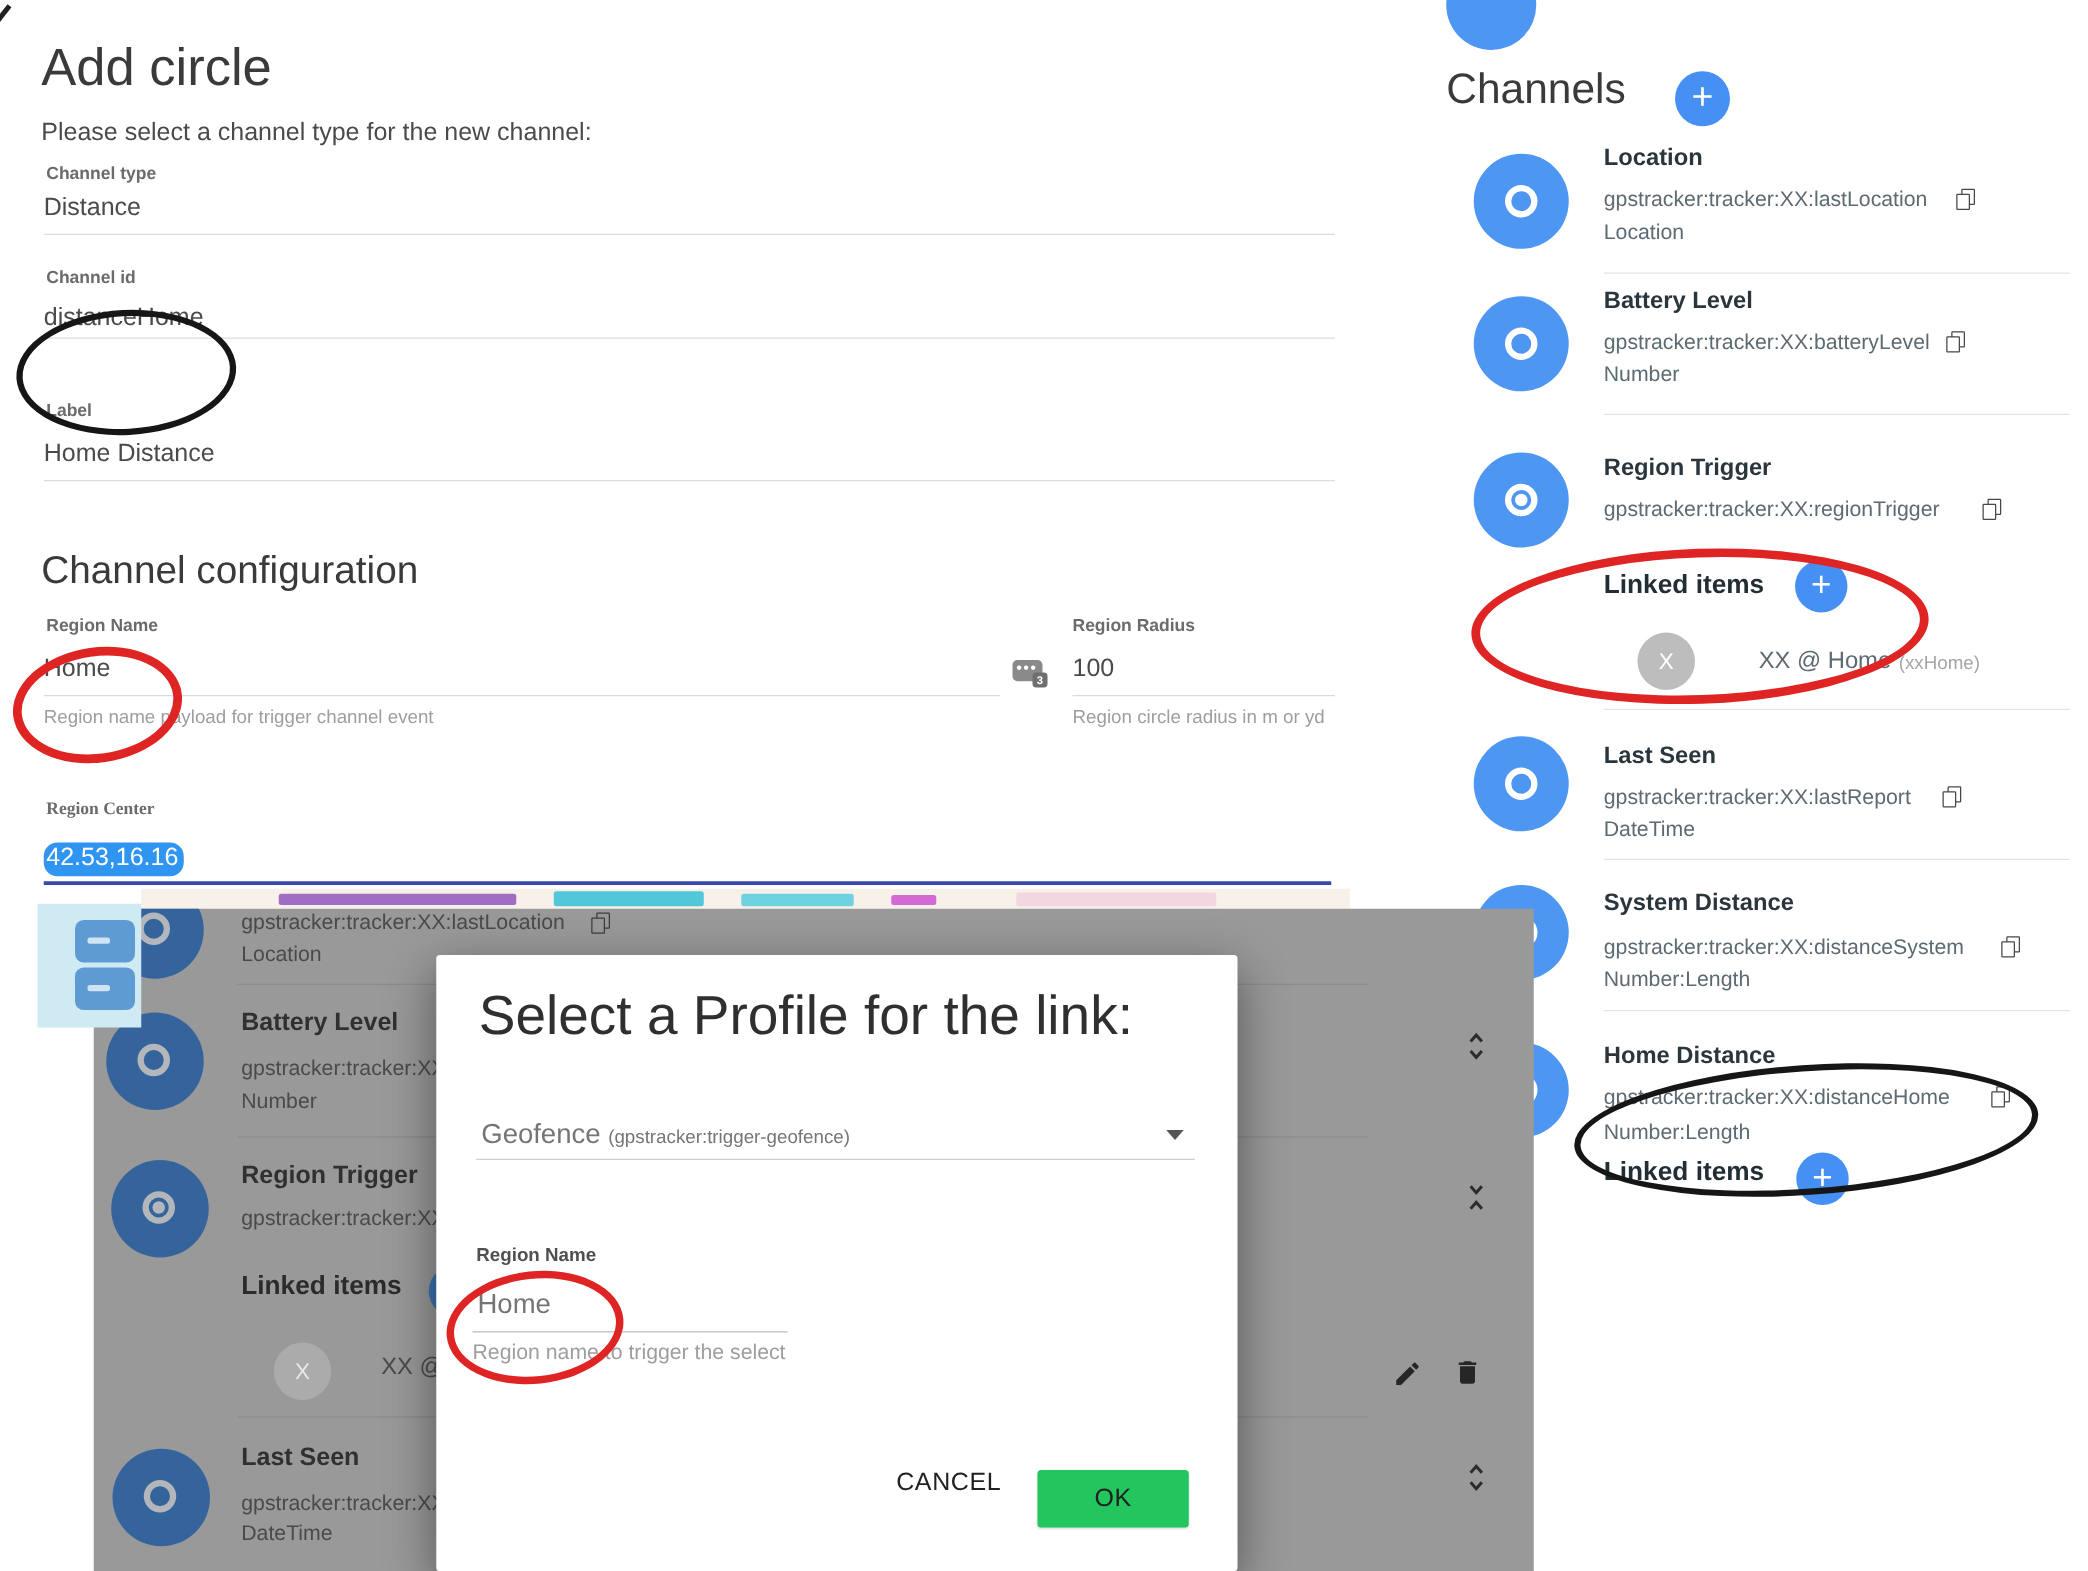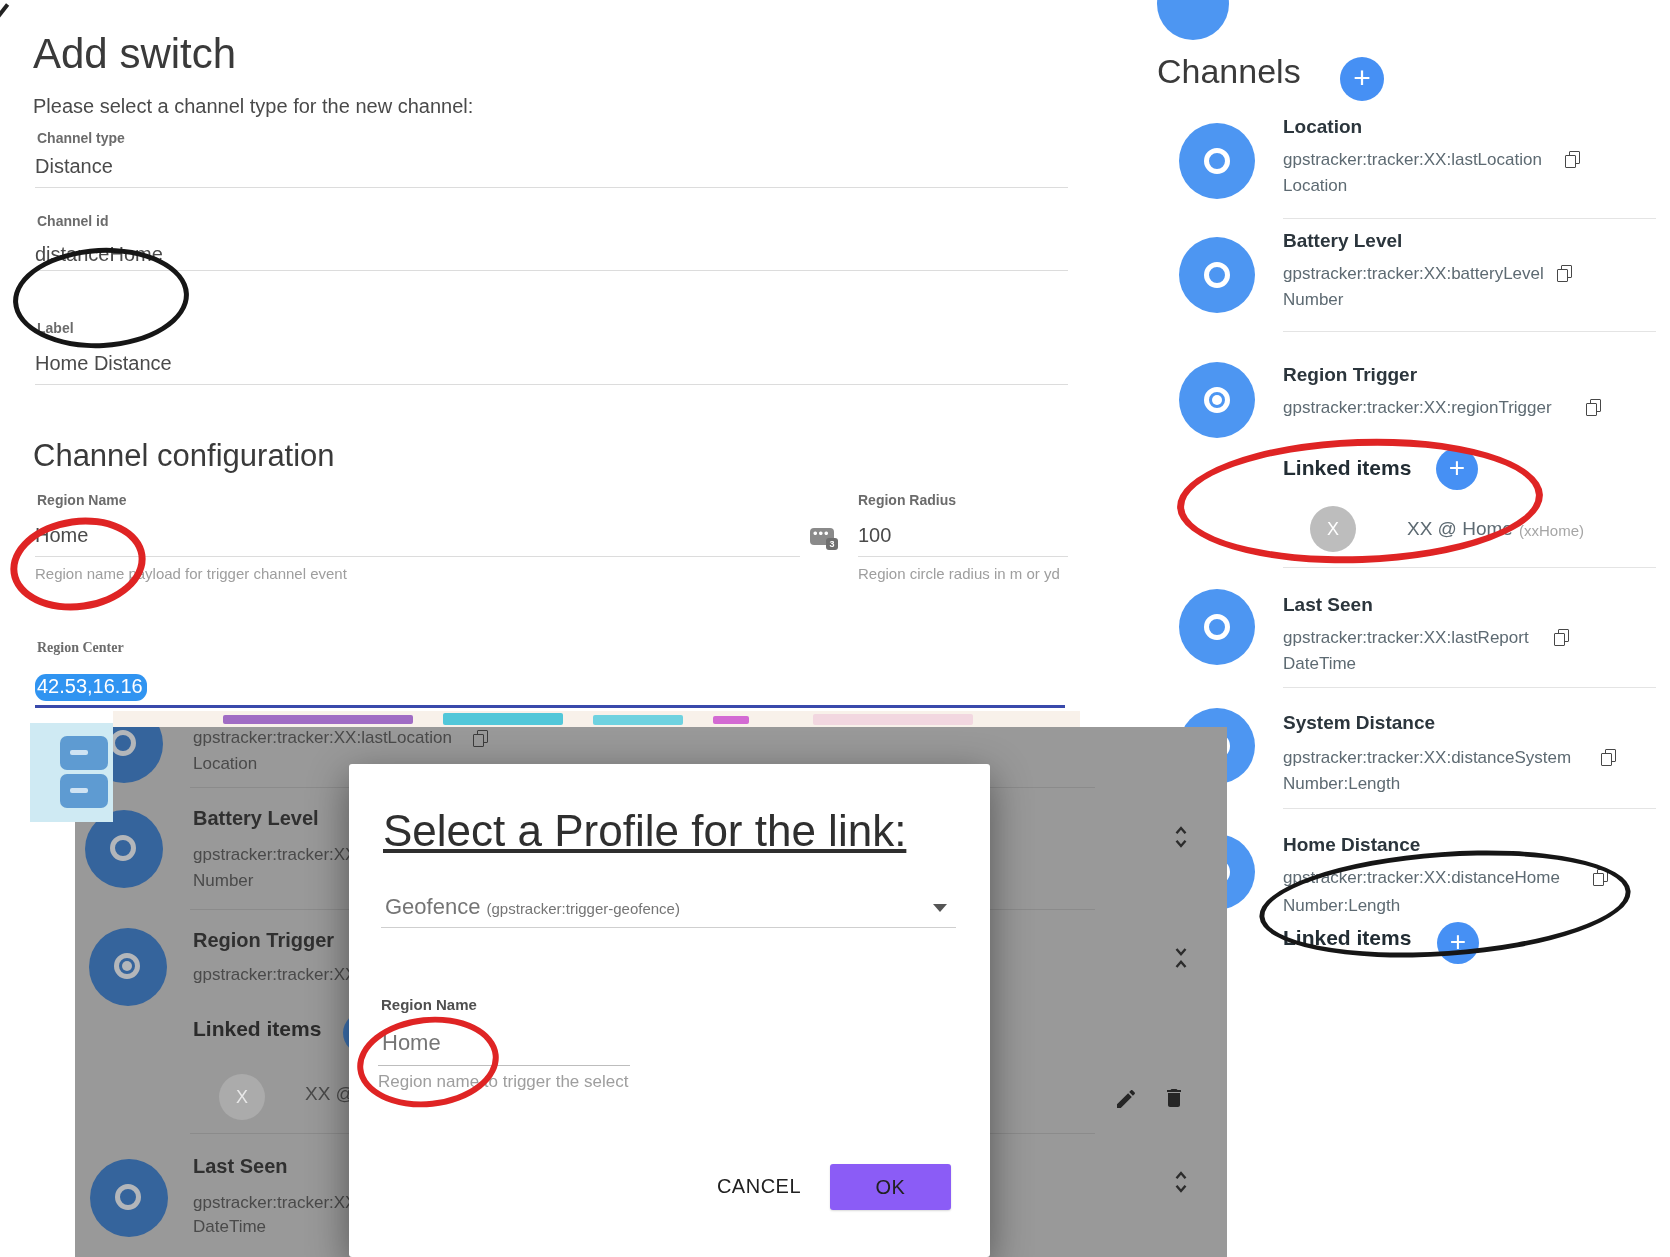--- a/index.html
+++ b/index.html
@@ -68,40 +68,40 @@
   .dlg-uid{font-size:15px;color:#757575;}
   .caret{width:0;height:0;border-left:7px solid transparent;border-right:7px solid transparent;
     border-top:8px solid #555;position:absolute;}
   .fieldset{position:absolute;border:1px solid #dadada;border-radius:3px;}
   .legend{position:absolute;top:-10px;left:14px;background:#fff;padding:0 5px;font-size:17px;color:#757575;}
   .dlg-label{font-size:15px;font-weight:bold;color:#4f4f4f;position:absolute;}
   .dlg-value{font-size:22px;color:#757575;position:absolute;}
   .dlg-helper{font-size:17px;color:#9e9e9e;position:absolute;}
   .btn{position:absolute;text-align:center;font-size:20px;color:#212121;letter-spacing:.5px;cursor:pointer;}
   .btn.flat{line-height:44px;}
-  .btn.raised{background:#8b5cf6;border-radius:3px;line-height:46px;box-shadow:0 1px 2px rgba(0,0,0,.15);}
+  .btn.raised{background:#22c55e;border-radius:3px;line-height:46px;box-shadow:0 1px 2px rgba(0,0,0,.15);margin-top:12px;}
   
   #map-frag{left:30px;top:723px;width:83px;height:99px;background:#cfeaf3;overflow:hidden;z-index:15;}
   .mapbtn{position:absolute;left:30px;width:48px;height:34px;background:#5e9bd2;border-radius:7px;}
   .mapbtn::after{content:"";position:absolute;left:10px;top:14px;width:18px;height:5px;background:#cfe3f3;border-radius:2px;}
   
   .ellipse{position:absolute;border-radius:50%;z-index:30;pointer-events:none;}
   .red{border:7px solid #df2424;}
   .black{border:5px solid #161616;}
   .corner-mark{left:1px;top:3px;width:4px;height:15px;background:#222;transform:rotate(38deg);z-index:5;}
 </style>
 </head>
 <body>
 
 <div id="canvas">
 
   <div class="abs corner-mark"></div>
 
   <div>
-    <div class="abs h1" style="left:33px;top:30px;">Add switch</div>
+    <div class="abs h1" style="left:33px;top:30px;">Add circle</div>
     <div class="abs subtitle" style="left:33px;top:95px;">Please select a channel type for the new channel:</div>
 
     <div class="abs flabel" style="left:37px;top:130px;">Channel type</div>
     <div class="abs fvalue" style="left:35px;top:155px;">Distance</div>
     <div class="abs uline" style="left:35px;top:187px;width:1033px;"></div>
 
     <div class="abs flabel" style="left:37px;top:213px;">Channel id</div>
     <div class="abs fvalue" style="left:35px;top:243px;">distanceHome</div>
     <div class="abs uline" style="left:35px;top:270px;width:1033px;"></div>
 
@@ -270,21 +270,21 @@
         </div>
       <div class="mtitle" style="left:118px;top:428px;">Last Seen</div>
       <div class="muri" style="left:118px;top:466px;">gpstracker:tracker:XX:lastReport</div>
       <div class="mtype" style="left:118px;top:490px;">DateTime</div>
       <svg class="gicon" style="left:1097px;top:440px;" width="18" height="30" viewBox="0 0 24 34">
         <path d="M6 12l6-7 6 7M6 22l6 7 6-7" fill="none" stroke="#2c2c2c" stroke-width="3.2"></path>
         </svg>
     </div>
 
     <div id="modal">
-      <div class="dlg-title" style="left:34px;top:42px;text-decoration:underline;">Select a Profile for the link:</div>
+      <div class="dlg-title" style="left:34px;top:24px;">Select a Profile for the link:</div>
 
       <div class="dlg-profile" style="left:36px;top:130px;">
         <span>Geofence</span>
         <span class="dlg-uid">(gpstracker:trigger-geofence)</span>
       </div>
       <div class="caret" style="left:584px;top:140px;"></div>
       <div class="uline" style="position:absolute;left:32px;top:163px;width:575px;background:#cfcfcf;"></div>
 
       <div class="dlg-label" style="left:32px;top:232px;">Region Name</div>
       <div class="dlg-value" style="left:33px;top:266px;">Home</div>

